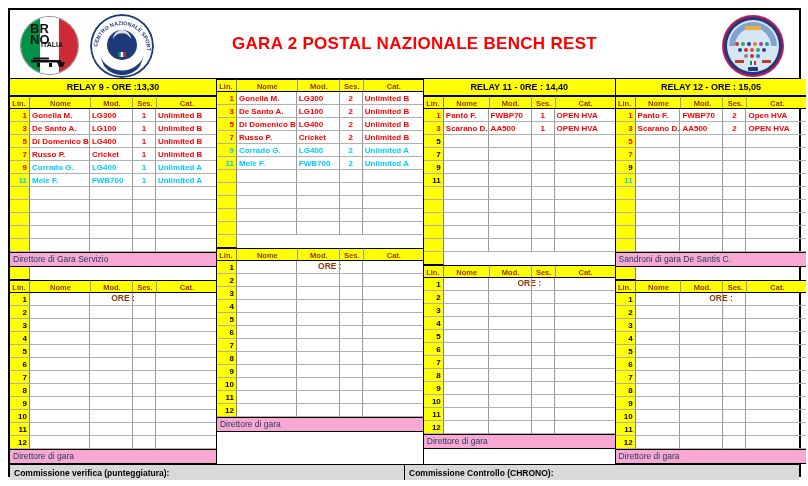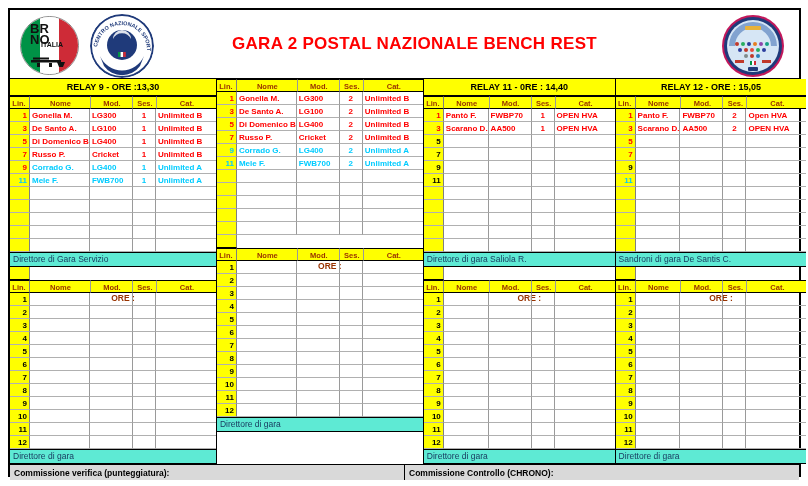--- a/index.html
+++ b/index.html
@@ -27,21 +27,21 @@
       font-weight:bold;font-size:9px;color:#000;}
   .row{display:flex;height:13px;line-height:13px;font-size:8px;font-weight:bold;}
   .c{border-right:1px solid #9a9a9a;border-bottom:1px solid #b0b0b0;overflow:hidden;white-space:nowrap;}
   .c:last-child{border-right:none;}
   .w-lin{width:20px;background:#FFFF00;text-align:right;padding-right:2px;box-sizing:border-box;border-right:1px solid #808080;}
   .w-nome{flex:1;padding-left:2px;}
   .w-mod{width:40px;padding-left:2px;}
   .w-ses{width:22px;text-align:center;}
   .w-cat{width:58px;padding-left:2px;}
   .hrow .c{background:#FFFF00;color:#993300;text-align:center;padding-left:1px;font-size:7.5px;border-bottom:1px solid #000;border-top:1px solid #000;}
-  .dir{height:13px;line-height:13px;background:#5eead4;color:#17375D;font-size:8.5px;padding-left:3px;
+  .dir{height:13px;line-height:13px;background:#f9a8d4;color:#17375D;font-size:8.5px;padding-left:3px;
        border-top:1px solid #000;border-bottom:1px solid #000;overflow:hidden;white-space:nowrap;}
   .orerow{display:flex;height:13px;line-height:13px;}
   .orecell{flex:1;background:#FFFF00;color:#993300;font-weight:bold;font-size:8.5px;text-align:center;border-bottom:1px solid #000;margin-top:25px;}
   .ore-lin{width:20px;background:#FFFF00;border-right:1px solid #808080;border-bottom:1px solid #000;box-sizing:border-box;}
   .txt-red{color:#FF0000;} .txt-cyan{color:#00CCFF;} .txt-black{color:#000000;}
   .footer{display:flex;height:15px;background:#D9D9D9;border-top:1px solid #000;font-weight:bold;font-size:8.5px;color:#000;}
   .footer .half{flex:1;display:flex;align-items:center;padding-left:4px;}
   .footer .half + .half{border-left:1px solid #000;}
 </style>
 </head>
@@ -573,21 +573,20 @@
             <div class="c w-ses"></div>
             <div class="c w-cat"></div>
           </div>
           <div class="row">
             <div class="c w-lin"></div>
             <div class="c w-nome"></div>
             <div class="c w-mod"></div>
             <div class="c w-ses"></div>
             <div class="c w-cat"></div>
           </div>
-          <div class="dir">Direttore di gara Saliola R.</div>
           <div class="orerow">
             <div class="ore-lin"></div>
             <div class="orecell">ORE :</div>
           </div>
           <div class="row hrow">
             <div class="c w-lin">Lin.</div>
             <div class="c w-nome">Nome</div>
             <div class="c w-mod">Mod.</div>
             <div class="c w-ses">Ses.</div>
             <div class="c w-cat">Cat.</div>

